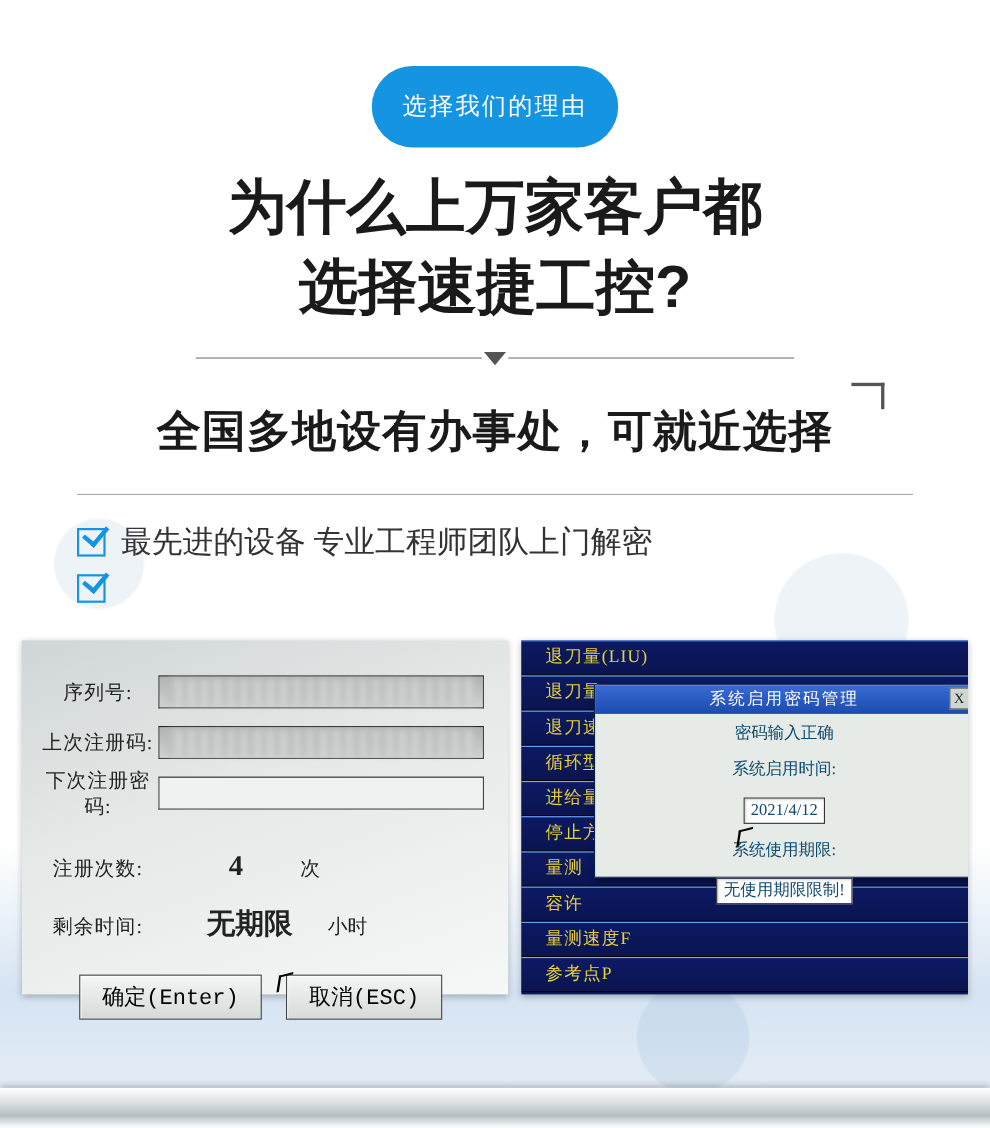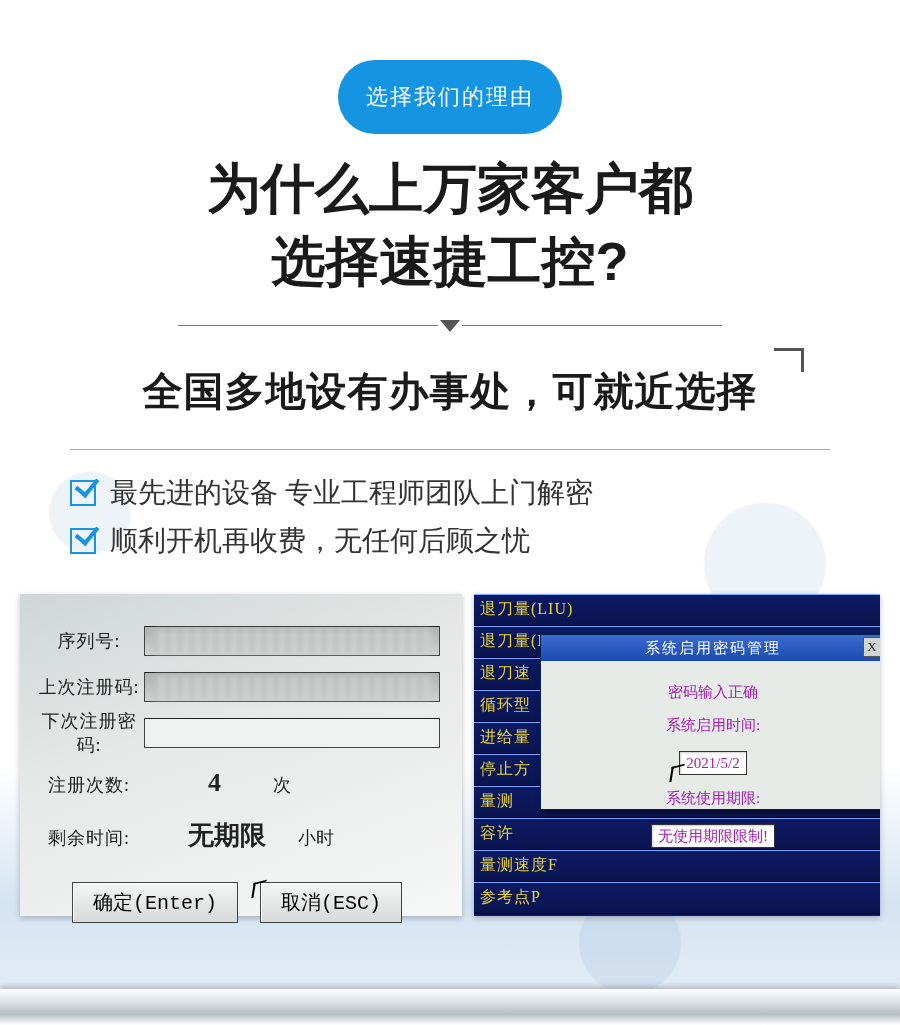--- a/index.html
+++ b/index.html
@@ -126,41 +126,41 @@
   }
 
   
   .rightshot {
     background: #0c1a63; padding: 0; overflow: hidden;
     font-family: SimSun, serif;
   }
   .cnc-rows { }
   .cnc-row {
     height: 32px; border-top: 1px solid #77aaff; border-bottom: 1px solid #000;
-    display: flex; align-items: center; padding-left: 6px;
+    display: flex; align-items: center; padding-left: 22px;
     color: #e7d23a; font-size: 16px; letter-spacing: 1px;
     background: linear-gradient(180deg,#0c1a63,#0a1450);
   }
   .dialog {
     position: absolute; left: 66px; top: 40px; width: 346px; height: 176px;
     background: #e6ebe7; border: 1px solid #062050;
     box-shadow: 3px 3px 6px rgba(0,0,0,.5);
   }
   .dlg-title {
     height: 26px;
     background: linear-gradient(180deg,#3a6bd0,#1b4bb0);
     color: #fff; font-size: 15px; text-align: center; line-height: 26px;
     position: relative; letter-spacing: 2px;
   }
   .dlg-close {
     position: absolute; right: 2px; top: 2px; width: 20px; height: 20px;
     background: #cfd6d1; border: 1px solid #555; color: #222;
     font-size: 13px; line-height: 18px; text-align: center;
   }
-  .dlg-body { padding: 18px 14px; font-size: 15px; color: #a21caf; }
+  .dlg-body { padding: 4px 14px; font-size: 15px; color: #0c4a6e; }
   .dlg-line { margin: 4px 0; }
   .dlg-row { display: flex; align-items: center; gap: 16px; margin-top: 14px; flex-direction: column; }
   .dlg-row .k { width: 100px; }
   .dlg-row .inp {
     flex: 1; height: 24px; border: 1px solid #333; background: #fff;
     padding: 0 6px; font-size: 15px; line-height: 22px;
     box-shadow: inset 1px 1px 2px rgba(0,0,0,.2);
   }
 
   .marble {
@@ -197,21 +197,20 @@
 
   <div class="thin-hr"></div>
 
   <div class="bullets">
     <div class="bullet">
       <span class="check"></span>
       <span>最先进的设备 专业工程师团队上门解密</span>
     </div>
     <div class="bullet">
       <span class="check"></span>
-      <span>顺利开机再收费，无任何后顾之忧</span>
     </div>
   </div>
 
   <div class="shots">
 
     <div class="shot leftshot">
       <div class="row">
         <div class="lab">序列号:</div>
         <div class="fld">
             <div class="blur"></div>
@@ -220,21 +219,21 @@
       <div class="row">
         <div class="lab">上次注册码:</div>
         <div class="fld">
             <div class="blur"></div>
           </div>
       </div>
       <div class="row">
         <div class="lab">下次注册密码:</div>
         <div class="fld" style="background:#f0f2f1"></div>
       </div>
-      <div class="row plain" style="margin-top:12px">
+      <div class="row plain" style="margin-top:28px">
         <div class="lab">注册次数:</div>
         <span class="val-big">4</span>
         <span class="unit">次</span>
       </div>
       <div class="row plain">
         <div class="lab">剩余时间:</div>
         <span class="val-big" style="margin-left:20px">无期限</span>
         <span class="unit" style="margin-left:8px">小时</span>
       </div>
       <div class="btnrow">
@@ -262,21 +261,21 @@
 
       <div class="dialog">
         <div class="dlg-title">
           <span>系统启用密码管理</span>
           <span class="dlg-close">X</span>
         </div>
         <div class="dlg-body">
           <div class="dlg-line">密码输入正确</div>
           <div class="dlg-row">
             <div class="k">系统启用时间:</div>
-            <div class="inp">2021/5/2</div>
+            <div class="inp">2021/4/12</div>
           </div>
           <div class="dlg-row">
             <div class="k">系统使用期限:</div>
             <div class="inp">无使用期限限制!</div>
           </div>
           <span class="cursor" style="position:absolute;left:130px;top:130px"></span>
         </div>
       </div>
     </div>
 

